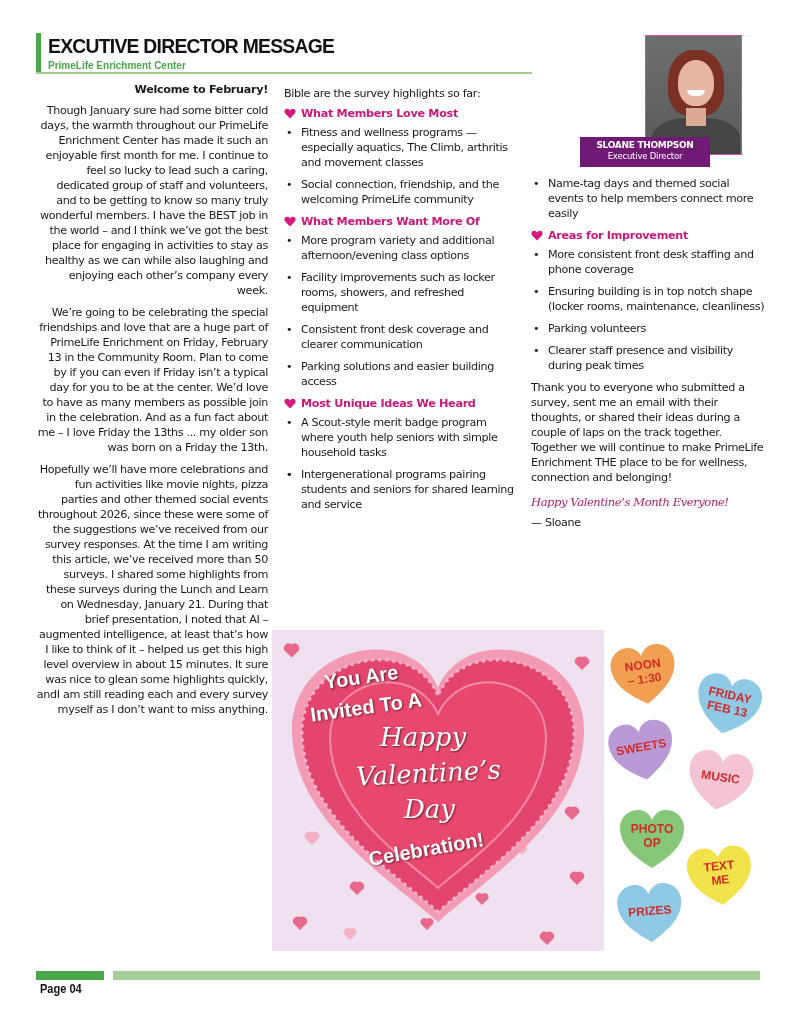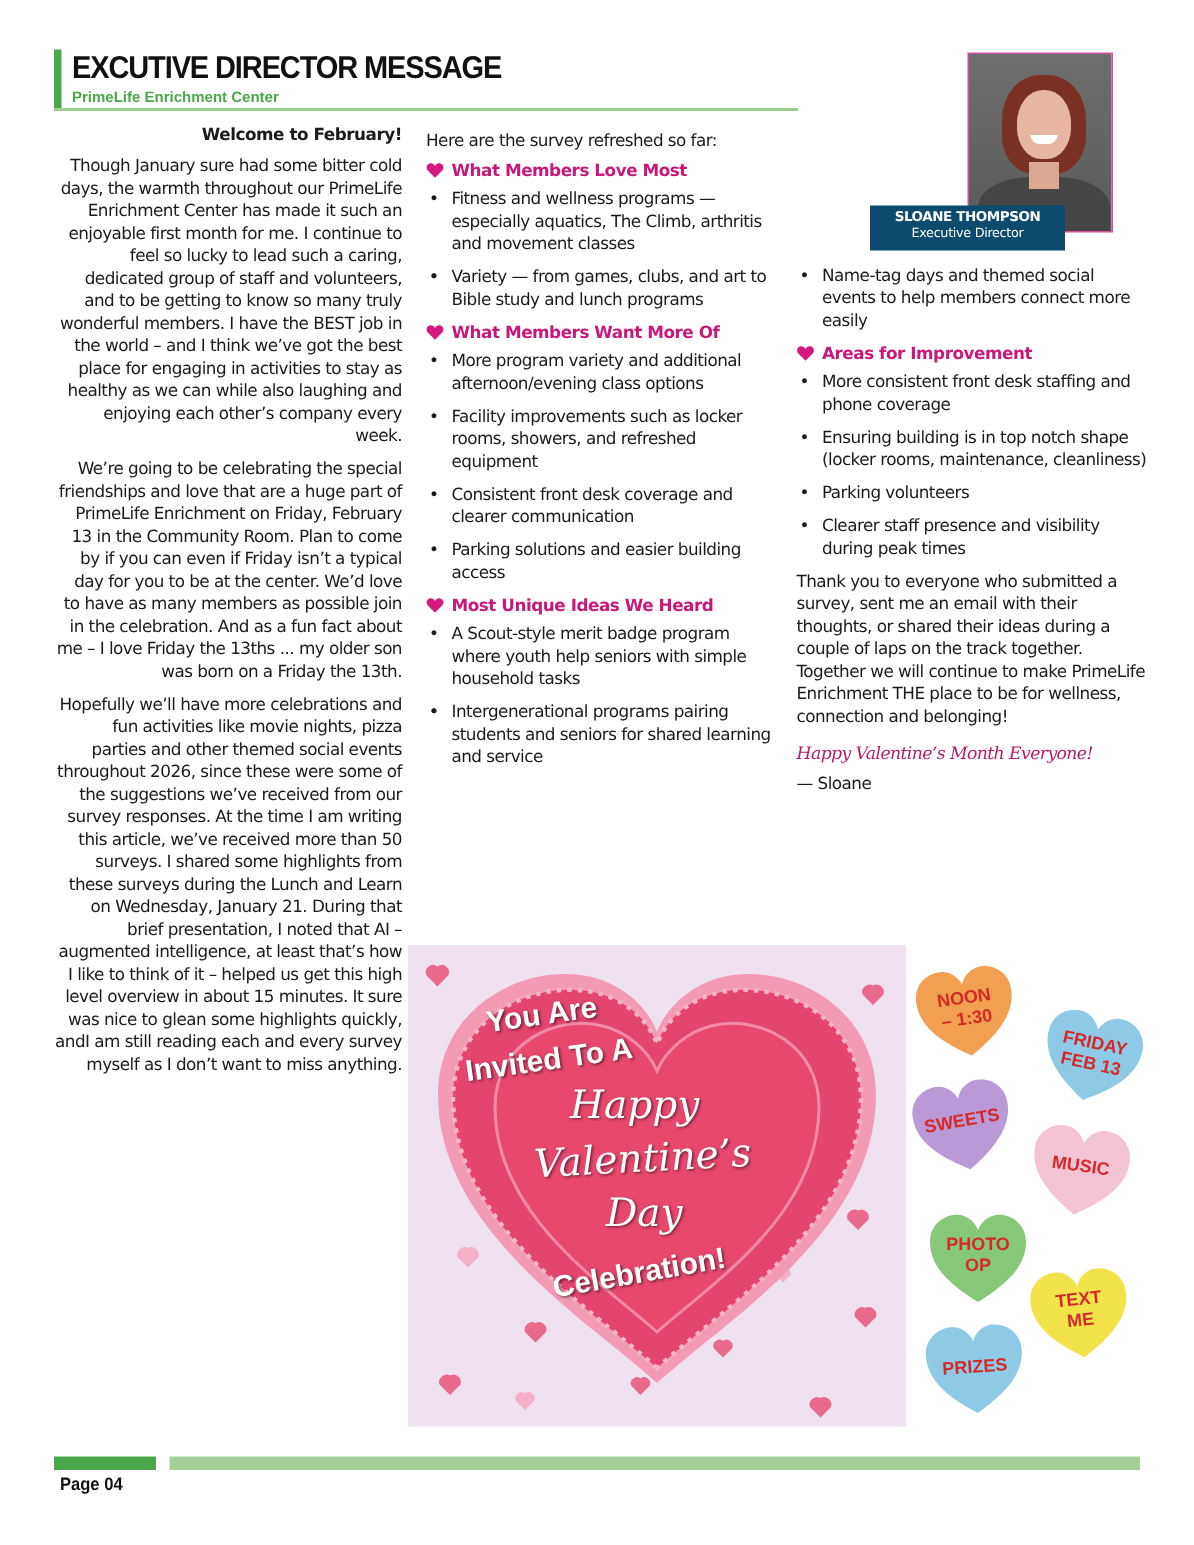--- a/index.html
+++ b/index.html
@@ -26,21 +26,21 @@
   ul.bullets li { position: relative; padding-left: 17px; margin-bottom: 7px; }
   ul.bullets li .dot { position: absolute; left: 2px; top: 0; }
   .script-line { font-family: "DejaVu Serif", serif; font-style: italic; font-weight: normal; color: #b51c6c; font-size: 11.5px; margin-top: 10px; margin-bottom: 5px; letter-spacing: -0.4px; }
 
   .photo { position: absolute; left: 645px; top: 35px; width: 97px; height: 120px; border: 1px solid #d44ea0; background: linear-gradient(180deg, #6e6e6e 0%, #5a5a5a 100%); overflow: hidden; }
   .photo .hair { position: absolute; left: 22px; top: 14px; width: 56px; height: 66px; background: #7a3124; border-radius: 45% 45% 38% 38%; }
   .photo .face { position: absolute; left: 32px; top: 24px; width: 36px; height: 46px; background: #e7b6a2; border-radius: 48% 48% 45% 45%; }
   .photo .smile { position: absolute; left: 41px; top: 54px; width: 18px; height: 6px; background: #fff; border-radius: 0 0 10px 10px; }
   .photo .body { position: absolute; left: 6px; top: 82px; width: 88px; height: 50px; background: #454545; border-radius: 40% 40% 0 0; }
   .photo .neck { position: absolute; left: 40px; top: 72px; width: 20px; height: 18px; background: #dba894; }
-  .nameplate { position: absolute; left: 580px; top: 137px; width: 130px; height: 30px; background: #0c4a6e; color: #fff; text-align: center; font-family: "DejaVu Sans", sans-serif; }
+  .nameplate { position: absolute; left: 580px; top: 137px; width: 130px; height: 30px; background: #701a75; color: #fff; text-align: center; font-family: "DejaVu Sans", sans-serif; }
   .nameplate .name { font-size: 9px; font-weight: bold; margin-top: 3px; letter-spacing: -0.3px; }
   .nameplate .role { font-size: 8.5px; margin-top: 1px; letter-spacing: -0.2px; }
 
   .invite { position: absolute; left: 272px; top: 630px; width: 332px; height: 321px; background: #efe1ef; overflow: hidden; }
   .invite svg { position: absolute; left: 0; top: 0; }
   .invite .txt { position: absolute; color: #fff; text-shadow: 1px 1px 2px rgba(0,0,0,0.55); white-space: nowrap; }
   .invite .sans { font-family: "Liberation Sans", sans-serif; font-weight: bold; font-size: 20px; }
   .invite .script { font-family: "DejaVu Serif", serif; font-style: italic; font-size: 26px; }
   .t1 { left: 52px; top: 36px; transform: rotate(-8deg); }
   .t2 { left: 38px; top: 66px; transform: rotate(-8deg); }
@@ -69,34 +69,34 @@
 </div>
 
 <div class="col col1">
   <p class="welcome">Welcome to February!</p>
   <p>Though January sure had some bitter cold days, the warmth throughout our PrimeLife Enrichment Center has made it such an enjoyable first month for me. I continue to feel so lucky to lead such a caring, dedicated group of staff and volunteers, and to be getting to know so many truly wonderful members. I have the BEST job in the world – and I think we’ve got the best place for engaging in activities to stay as healthy as we can while also laughing and enjoying each other’s company every week.</p>
   <p>We’re going to be celebrating the special friendships and love that are a huge part of PrimeLife Enrichment on Friday, February 13 in the Community Room. Plan to come by if you can even if Friday isn’t a typical day for you to be at the center. We’d love to have as many members as possible join in the celebration. And as a fun fact about me – I love Friday the 13ths ... my older son was born on a Friday the 13th.</p>
   <p>Hopefully we’ll have more celebrations and fun activities like movie nights, pizza parties and other themed social events throughout 2026, since these were some of the suggestions we’ve received from our survey responses. At the time I am writing this article, we’ve received more than 50 surveys. I shared some highlights from these surveys during the Lunch and Learn on Wednesday, January 21. During that brief presentation, I noted that AI – augmented intelligence, at least that’s how I like to think of it – helped us get this high level overview in about 15 minutes. It sure was nice to glean some highlights quickly, andI am still reading each and every survey myself as I don’t want to miss anything.</p>
 </div>
 
 <div class="col col2">
-  <p style="margin-bottom:3px;">Here are the survey refreshed so far:</p>
+  <p style="margin-bottom:3px;">Bible are the survey highlights so far:</p>
 
   <div class="section-head">
     <span class="heart-icon">
         <svg viewBox="0 0 12 11">
           <path d="M6 10.5 L1.2 5.6 C-0.3 4 0.3 1 3 0.8 C4.5 0.7 5.4 1.7 6 2.6 C6.6 1.7 7.5 0.7 9 0.8 C11.7 1 12.3 4 10.8 5.6 Z" fill="#d6197f"></path>
         </svg>
       </span>
     <span>What Members Love Most</span>
   </div>
   <ul class="bullets">
     <li><span class="dot">•</span><span>Fitness and wellness programs — especially aquatics, The Climb, arthritis and movement classes</span></li>
+    <li><span class="dot">•</span><span>Social connection, friendship, and the welcoming PrimeLife community</span></li>
     <li><span class="dot">•</span></li>
-    <li><span class="dot">•</span><span>Variety — from games, clubs, and art to Bible study and lunch programs</span></li>
   </ul>
 
   <div class="section-head">
     <span class="heart-icon">
         <svg viewBox="0 0 12 11">
           <path d="M6 10.5 L1.2 5.6 C-0.3 4 0.3 1 3 0.8 C4.5 0.7 5.4 1.7 6 2.6 C6.6 1.7 7.5 0.7 9 0.8 C11.7 1 12.3 4 10.8 5.6 Z" fill="#d6197f"></path>
         </svg>
       </span>
     <span>What Members Want More Of</span>
   </div>

